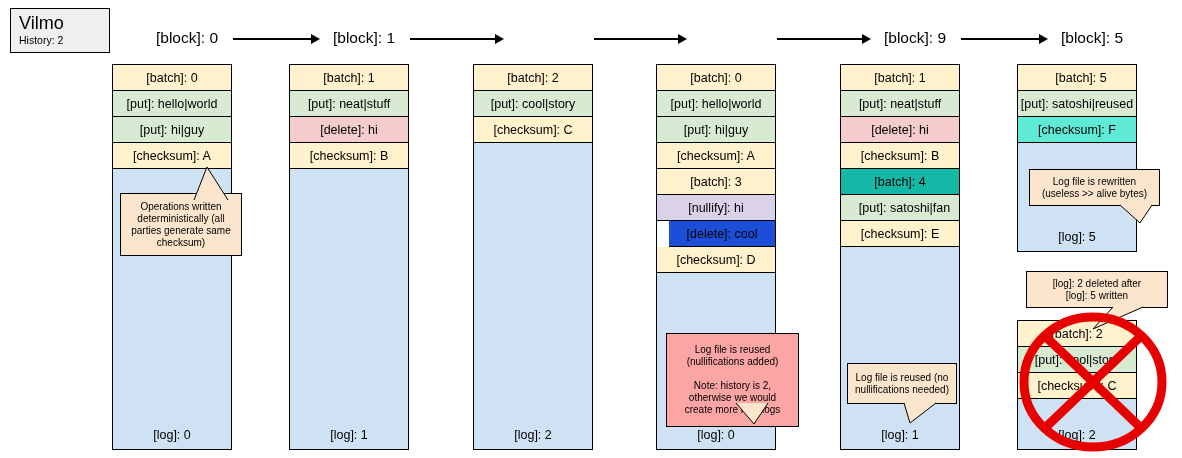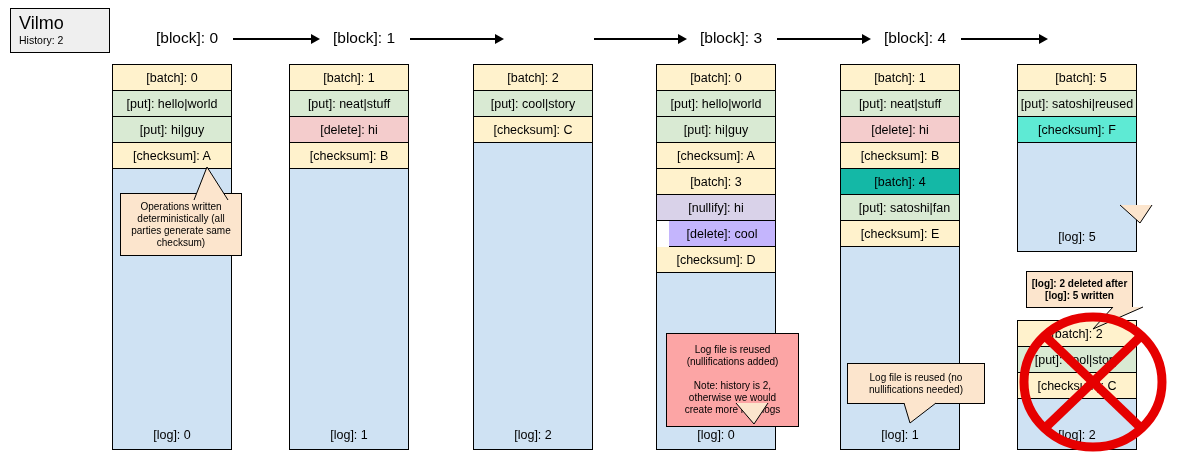--- a/index.html
+++ b/index.html
@@ -36,22 +36,22 @@
 
 <div id="canvas">
 
   <div class="panel" style="background: rgb(239, 239, 239);">
     <div class="t">Vilmo</div>
     <div class="s">History: 2</div>
   </div>
 
   <div class="hdr" style="left:112px">[block]: 0</div>
   <div class="hdr" style="left:289px">[block]: 1</div>
-  <div class="hdr" style="left:656px">[block]: 3</div>
-  <div class="hdr" style="left:840px">[block]: 4</div>
+  <div class="hdr" style="left:840px">[block]: 9</div>
+  <div class="hdr" style="left:1017px">[block]: 5</div>
 
   <div class="arrow" style="left:233px;width:85px"></div>
   <div class="arrow" style="left:410px;width:92px"></div>
   <div class="arrow" style="left:594px;width:91px"></div>
   <div class="arrow" style="left:777px;width:92px"></div>
   <div class="arrow" style="left:961px;width:85px"></div>
 
   <div class="col" style="left:112px">
     <div class="row" style="background: rgb(255, 242, 204);">[batch]: 0</div>
     <div class="row" style="background: rgb(217, 234, 211);">[put]: hello|world</div>
@@ -81,21 +81,21 @@
     </div>
   </div>
 
   <div class="col" style="left:656px">
     <div class="row" style="background: rgb(255, 242, 204);">[batch]: 0</div>
     <div class="row" style="background: rgb(217, 234, 211);">[put]: hello|world</div>
     <div class="row" style="background: rgb(217, 234, 211);">[put]: hi|guy</div>
     <div class="row" style="background: rgb(255, 242, 204);">[checksum]: A</div>
     <div class="row" style="background: rgb(255, 242, 204);">[batch]: 3</div>
     <div class="row" style="background: rgb(217, 210, 233);">[nullify]: hi</div>
-    <div class="row" style="background: #c4b5fd; margin-left: 12px;">[delete]: cool</div>
+    <div class="row" style="background: #1d4ed8; margin-left: 12px;">[delete]: cool</div>
     <div class="row" style="background: rgb(255, 242, 204);">[checksum]: D</div>
     <div class="logarea" style="background: rgb(207, 226, 243);">
       <div class="loglabel">[log]: 0</div>
     </div>
   </div>
 
   <div class="col" style="left:840px">
     <div class="row" style="background: rgb(255, 242, 204);">[batch]: 1</div>
     <div class="row" style="background: rgb(217, 234, 211);">[put]: neat|stuff</div>
     <div class="row" style="background: rgb(244, 204, 204);">[delete]: hi</div>
@@ -139,33 +139,35 @@
 (nullifications added)
 
 Note: history is 2,
 otherwise we would
 create more new logs</div>
   <svg class="ptr" style="left:732px;top:402px" width="40" height="24">
     <polygon points="4,1 36,1 22,22" fill="#fce5cd"></polygon>
     <path d="M4,1 L22,22 L36,1" fill="none" stroke="#000" stroke-width="1"></path>
   </svg>
 
-  <div class="bubble" style="left: 847px; top: 363px; width: 138px; height: 41px; background: rgb(252, 229, 205);">Log file is reused (no
+  <div class="bubble" style="left: 847px; top: 363px; width: 110px; height: 41px; background: rgb(252, 229, 205);">Log file is reused (no
 nullifications needed)</div>
   <svg class="ptr" style="left:898px;top:402px" width="40" height="24">
     <polygon points="6,1 38,1 12,21" fill="#fce5cd"></polygon>
     <path d="M6,1 L12,21 L38,1" fill="none" stroke="#000" stroke-width="1"></path>
   </svg>
 
+  <div class="bubble" style="left: 1029px; top: 169px; width: 131px; height: 37px; background: rgb(252, 229, 205);">Log file is rewritten
+(useless &gt;&gt; alive bytes)</div>
   <svg class="ptr" style="left:1114px;top:204px" width="40" height="22">
     <polygon points="6,1 38,1 26,19" fill="#fce5cd"></polygon>
     <path d="M6,1 L26,19 L38,1" fill="none" stroke="#000" stroke-width="1"></path>
   </svg>
 
-  <div class="bubble" style="left: 1026px; top: 271px; width: 107px; height: 37px; background: rgb(252, 229, 205); font-weight: bold;">[log]: 2 deleted after
+  <div class="bubble" style="left: 1026px; top: 271px; width: 142px; height: 37px; background: rgb(252, 229, 205);">[log]: 2 deleted after
 [log]: 5 written</div>
   <svg class="ptr" style="left:1085px;top:306px" width="62" height="26">
     <polygon points="28,1 58,1 8,23" fill="#fce5cd"></polygon>
     <path d="M28,1 L8,23 L58,1" fill="none" stroke="#000" stroke-width="1"></path>
   </svg>
 
   <svg class="nosign" width="150" height="142">
     <ellipse cx="75" cy="71" rx="69" ry="65" fill="none" stroke-width="9" stroke="#e60000"></ellipse>
     <line x1="27" y1="25" x2="123" y2="117" stroke-width="9" stroke="#e60000"></line>
     <line x1="123" y1="25" x2="27" y2="117" stroke-width="9" stroke="#e60000"></line>

